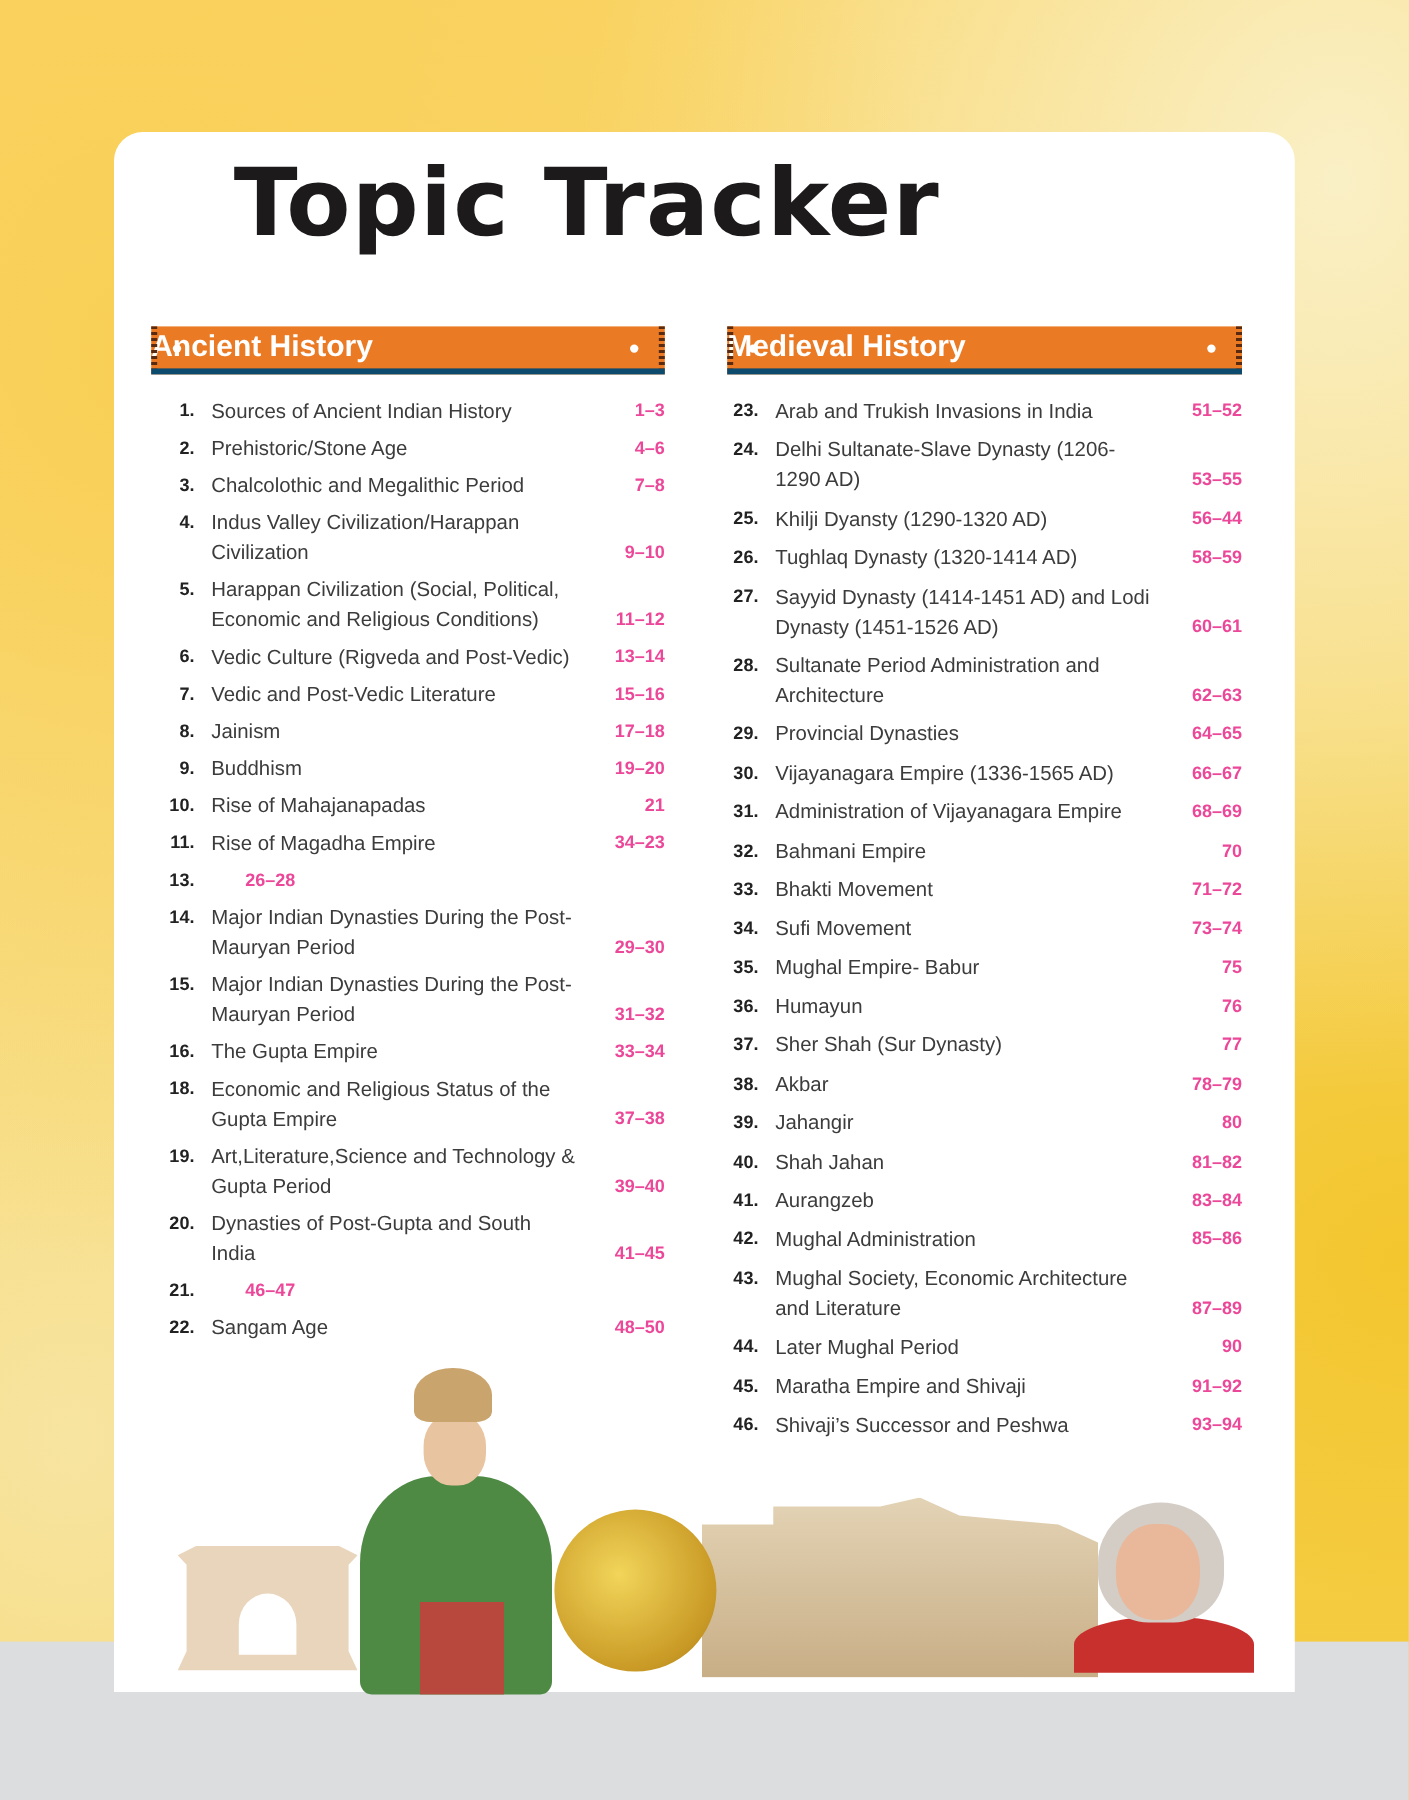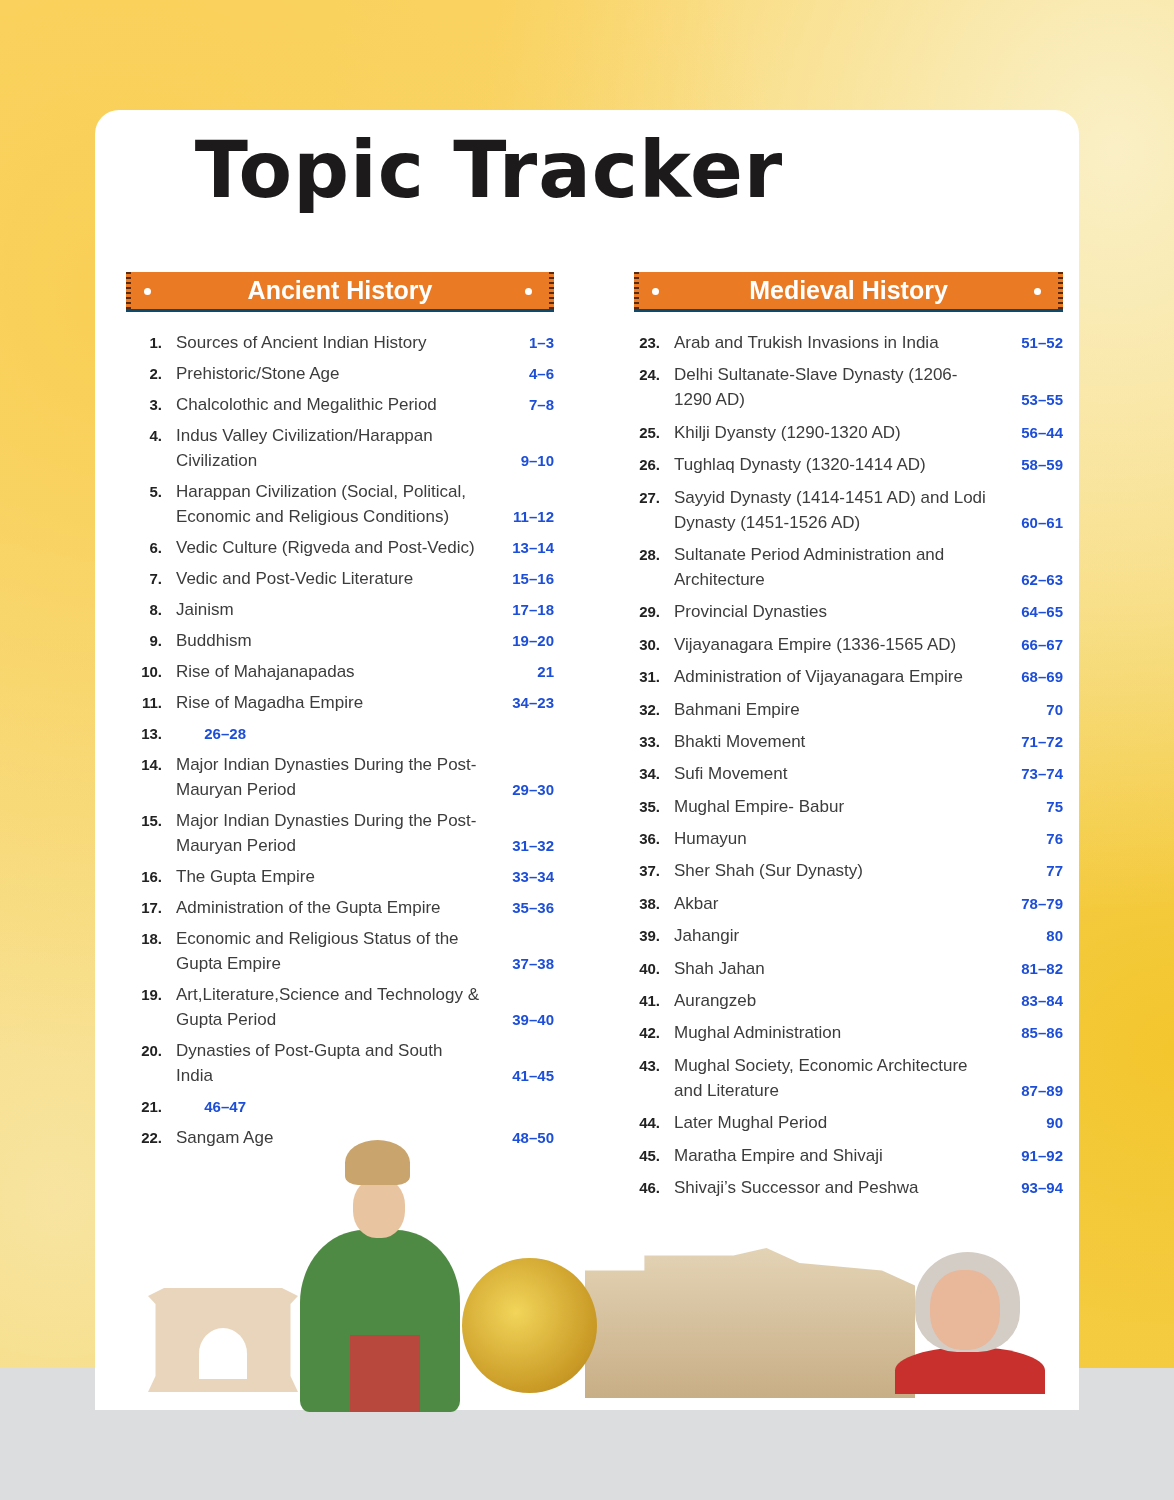--- a/index.html
+++ b/index.html
@@ -21,26 +21,26 @@
       position: absolute; left: 95px; top: 110px; width: 984px; height: 1300px;
       background: #ffffff; border-radius: 24px 24px 0 0;
     }
     .title {
       position: absolute; left: 0; top: 125px; width: 978px; text-align: center;
       font-family: "DejaVu Sans", sans-serif; font-weight: bold;
       font-size: 78px; color: #1c1a1a; letter-spacing: 1px;
     }
     .col { position: absolute; top: 272px; }
     .col.left { left: 126px; width: 428px; }
-    .col.right { left: 634px; width: 429px; }
+    .col.right { left: 606px; width: 429px; }
     .banner {
       position: relative; height: 40px; background: #ea7b24;
-      border-bottom: 3px solid #0c4a6e;
+      border-bottom: 5px solid #0c4a6e;
       color: #fff; font-weight: bold; font-size: 25px;
-      display: flex; align-items: center; justify-content: center;
+      display: flex; align-items: center; 
       box-sizing: border-box;
     }
     .banner::before, .banner::after {
       content: ""; position: absolute; top: 0; width: 5px; height: 100%;
       background: repeating-linear-gradient(180deg, #5a2a10 0 2px, transparent 2px 5px);
     }
     .banner::before { left: 0; }
     .banner::after { right: 0; }
     .banner .dot {
       position: absolute; top: 50%; width: 7px; height: 7px; margin-top: -3px;
@@ -48,21 +48,21 @@
     }
     .banner .dot.l { left: 18px; }
     .banner .dot.r { right: 22px; }
     .list { margin-top: 18px; }
     .row {
       display: flex; align-items: flex-end; font-size: 17px; color: #3c3c3c;
       line-height: 25px; margin-bottom: 6px;
     }
     .num { width: 36px; text-align: right; font-weight: bold; color: #222; font-size: 15px; padding-right: 14px; align-self: flex-start; }
     .txt { flex: 1; }
-    .pg { width: 70px; text-align: right; font-weight: bold; color: #1d4ed8; font-size: 15px; }
+    .pg { width: 70px; text-align: right; font-weight: bold; color: #ec4899; font-size: 15px; }
     .col.right .row { margin-bottom: 7.4px; }
     .col.right .num { width: 26px; }
     
     .illus { position: absolute; }
     .temple {
       left: 148px; top: 1240px; width: 150px; height: 160px;
       background:
         linear-gradient(180deg, transparent 0 30%, #e9d5bb 30% 100%);
       clip-path: polygon(50% 0, 62% 15%, 80% 18%, 85% 28%, 100% 35%, 95% 40%, 95% 85%, 100% 95%, 0 95%, 5% 85%, 5% 40%, 0 35%, 15% 28%, 20% 18%, 38% 15%);
     }
@@ -172,25 +172,20 @@
       </div>
       <div class="row">
         <span class="num">15.</span>
         <span class="txt">Major Indian Dynasties During the Post-Mauryan Period</span>
         <span class="pg">31–32</span>
       </div>
       <div class="row">
         <span class="num">16.</span>
         <span class="txt">The Gupta Empire</span>
         <span class="pg">33–34</span>
-      </div>
-      <div class="row">
-        <span class="num">17.</span>
-        <span class="txt">Administration of the Gupta Empire</span>
-        <span class="pg">35–36</span>
       </div>
       <div class="row">
         <span class="num">18.</span>
         <span class="txt">Economic and Religious Status of the Gupta Empire</span>
         <span class="pg">37–38</span>
       </div>
       <div class="row">
         <span class="num">19.</span>
         <span class="txt">Art,Literature,Science and Technology &amp; Gupta Period</span>
         <span class="pg">39–40</span>

